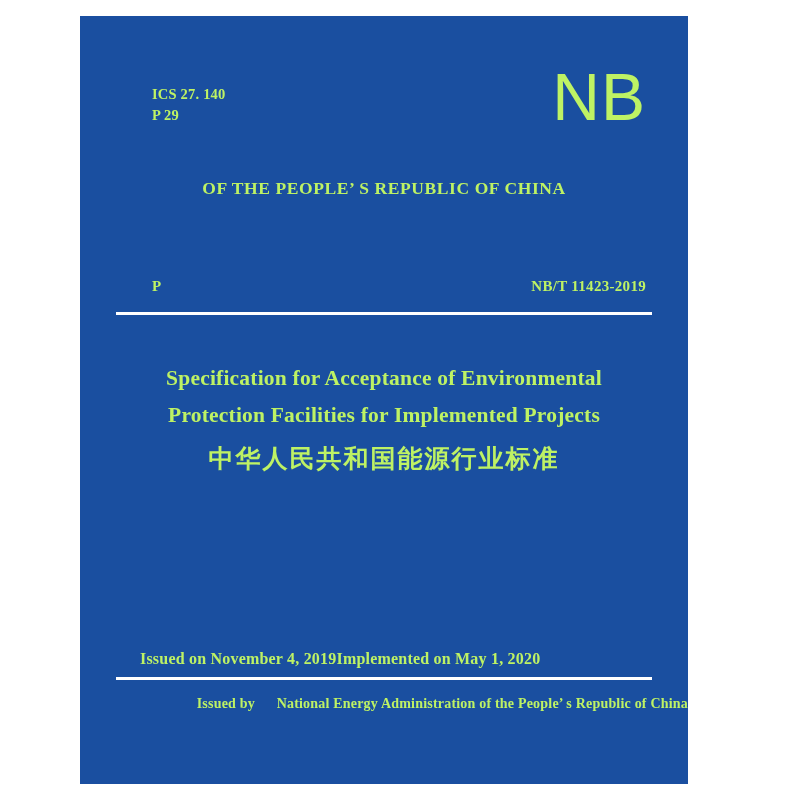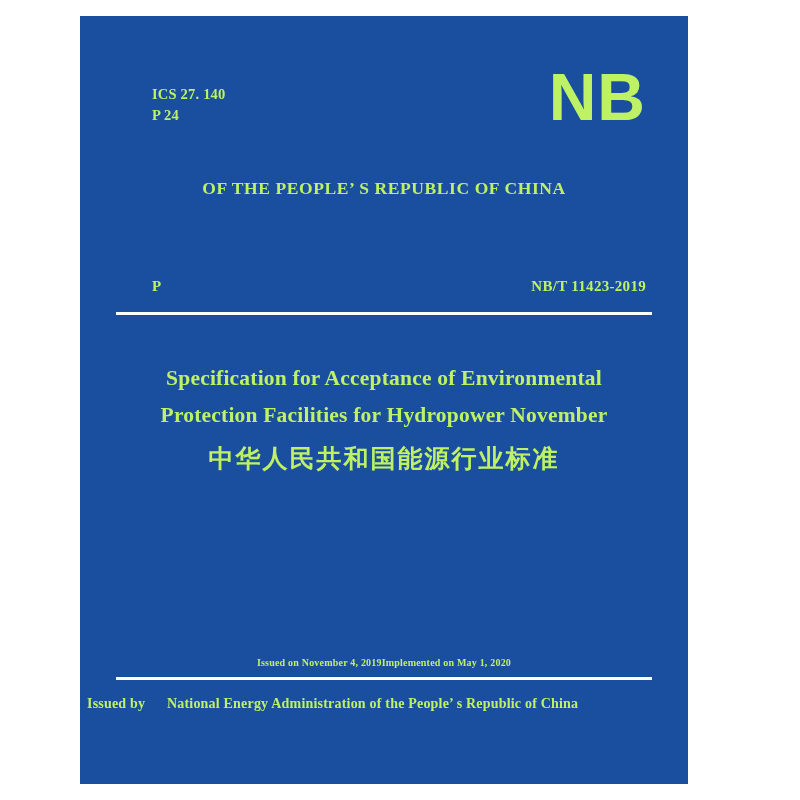--- a/index.html
+++ b/index.html
@@ -37,21 +37,21 @@
     font-weight: bold;
     font-size: 14.5px;
     line-height: 21px;
     letter-spacing: 0.2px;
   }
   .nb-logo {
     position: absolute;
     right: 42px;
     top: 48px;
     font-family: "Liberation Sans", sans-serif;
-    font-weight: bold;
+    font-weight: normal;
     font-size: 66px;
     letter-spacing: 1px;
     line-height: 66px;
   }
   .title-center {
     position: absolute;
     left: 0;
     right: 0;
     top: 160px;
     text-align: center;
@@ -121,69 +121,69 @@
     letter-spacing: 2px;
     line-height: 42px;
     margin-top: 4px;
   }
   .dates-row {
     position: absolute;
     left: 60px;
     right: 60px;
     bottom: 116px;
     display: flex;
-    justify-content: center;
+    justify-content: flex-start;
     font-family: "Liberation Serif", serif;
     font-weight: bold;
-    font-size: 10px;
+    font-size: 16px;
     letter-spacing: 0.2px;
   }
   .issuer-row {
     position: absolute;
     left: 0;
     right: 0;
     bottom: 72px;
-    text-align: left;
+    text-align: right;
     font-family: "Liberation Serif", serif;
     font-weight: bold;
     font-size: 14px;
     letter-spacing: 0.2px;
     padding-left: 7px;
   }
   .issuer-row .by {
     margin-right: 18px;
   }
 </style>
 </head>
 <body>
 
 <div class="page">
   <div class="cover">
 
     <div class="ics-block">
       <div>ICS 27. 140</div>
-      <div>P 24</div>
+      <div>P 29</div>
     </div>
 
     <div class="nb-logo">NB</div>
 
     <div class="title-center">
       <div class="std-en2">OF THE PEOPLE’ S REPUBLIC OF CHINA</div>
     </div>
 
     <div class="code-row">
       <span>P</span>
       <span>NB/T 11423-2019</span>
     </div>
 
     <div class="rule-top"></div>
 
     <div class="doc-title">
       <div class="doc-title-en">Specification for Acceptance of Environmental</div>
-      <div class="doc-title-en">Protection Facilities for Hydropower November</div>
+      <div class="doc-title-en">Protection Facilities for Implemented Projects</div>
       <div class="doc-title-cn">中华人民共和国能源行业标准</div>
     </div>
 
     <div class="dates-row">
       <span>Issued on November 4, 2019</span>
       <span>Implemented on May 1, 2020</span>
     </div>
 
     <div class="rule-bottom"></div>
 

